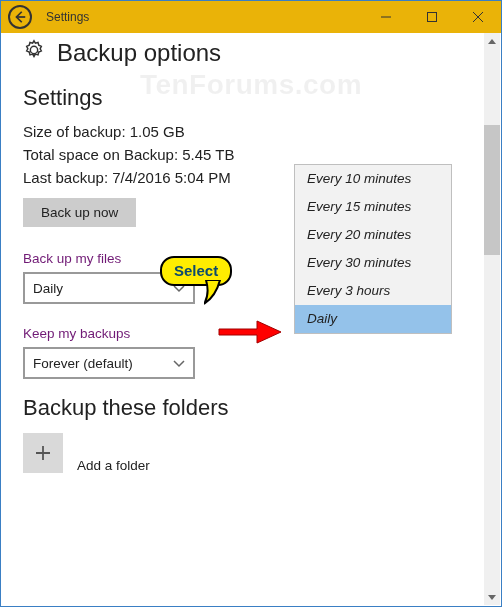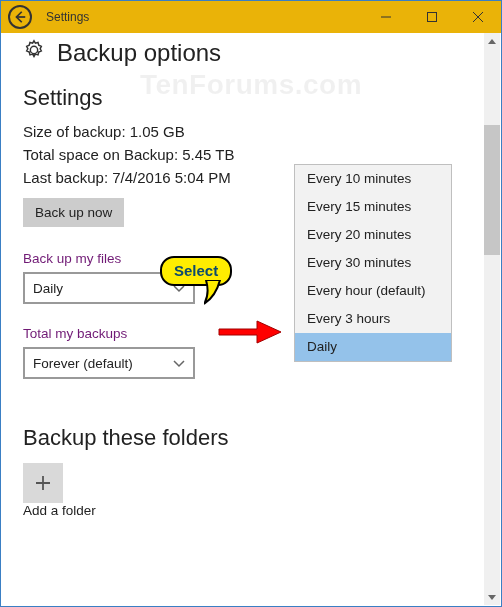--- a/index.html
+++ b/index.html
@@ -16,34 +16,34 @@
   .content { padding: 6px 22px 0 22px; position: relative; }
   .header-row { display: flex; align-items: flex-start; margin-bottom: 18px; }
   .gear { margin-right: 12px; color: #333; }
   .gear svg { width: 22px; height: 22px; }
   .header-title { font-size: 24px; font-weight: 400; color: #222; }
 
   .watermark { position: absolute; top: 68px; left: 0; right: 0; text-align: center; font-size: 28px; font-weight: 700; color: rgba(0,0,0,0.06); letter-spacing: 0.5px; pointer-events: none; z-index: 1; }
 
   .section-h { font-size: 22px; font-weight: 400; color: #222; margin-top: 16px; margin-bottom: 12px; }
   .stat-line { font-size: 15px; color: #222; margin-bottom: 6px; }
-  .btn { display: inline-block; background: #ccc; border: none; padding: 7px 12px; font-size: 13.5px; color: #222; margin-top: 6px; margin-bottom: 18px; }
+  .btn { display: inline-block; background: #ccc; border: none; padding: 7px 18px; font-size: 13.5px; color: #222; margin-top: 6px; margin-bottom: 18px; }
 
   .field-label { font-size: 13.5px; color: #701a75; margin-top: 6px; margin-bottom: 6px; }
   .select { width: 172px; height: 32px; border: 2px solid #999; display: flex; align-items: center; padding: 0 8px; font-size: 13.5px; color: #222; background: #fff; justify-content: space-between; }
   .select .chev { color: #666; }
   .select .chev svg { width: 12px; height: 8px; }
 
-  .folder-row { display: flex; align-items: flex-start; margin-top: 12px; flex-direction: column; }
+  .folder-row { display: flex; align-items: flex-end; margin-top: 12px; }
   .add-tile { width: 40px; height: 40px; background: #d9d9d9; display: flex; align-items: center; justify-content: center; margin-right: 14px; }
   .add-tile svg { width: 16px; height: 16px; color: #555; }
   .folder-label { font-size: 13.5px; color: #222; }
 
   
-  .dropdown { position: absolute; top: 163px; left: 293px; width: 158px; background: #f2f2f2; border: 1px solid #bfbfbf; z-index: 4; }
+  .dropdown { position: absolute; top: 163px; left: 293px; width: 158px; background: #f2f2f2; border: 1px solid #bfbfbf; z-index: 4; font-style: italic; }
   .dropitem { padding: 6px 12px 7px 12px; font-size: 13.5px; color: #222; }
   .dropitem.selected { background: #94c2ea; }
 
   
   .callout { position: absolute; top: 255px; left: 159px; z-index: 5; }
   .bubble { background: #ffed00; border: 2px solid #000; border-radius: 14px; padding: 4px 12px 5px 12px; font-weight: 700; font-size: 15px; color: #0c4a6e; }
   .tail { position: absolute; left: 44px; top: 26px; width: 0; height: 0; }
   .tail svg { position: absolute; top: -2px; left: 0; }
 
   .arrow { position: absolute; top: 318px; left: 216px; z-index: 5; }
@@ -117,47 +117,46 @@
   <div class="field-label">Back up my files</div>
   <div class="select">
     <span>Daily</span>
     <span class="chev"><svg viewBox="0 0 12 8">
           <path d="M1 1 L6 6 L11 1" stroke="#666" stroke-width="1.5" fill="none"></path>
         </svg></span>
   </div>
 
   <div style="height:16px"></div>
 
-  <div class="field-label">Total my backups</div>
+  <div class="field-label">Keep my backups</div>
   <div class="select">
     <span>Forever (default)</span>
     <span class="chev"><svg viewBox="0 0 12 8">
           <path d="M1 1 L6 6 L11 1" stroke="#666" stroke-width="1.5" fill="none"></path>
         </svg></span>
   </div>
 
-  <div class="section-h" style="margin-top:46px">Backup these folders</div>
+  <div class="section-h" style="margin-top:16px">Backup these folders</div>
   <div class="folder-row">
     <div class="add-tile">
       <svg viewBox="0 0 16 16">
           <path d="M8 1 L8 15 M1 8 L15 8" stroke="#555" stroke-width="1.8"></path>
         </svg>
     </div>
     <div class="folder-label">Add a folder</div>
   </div>
 </div>
 
 <div class="watermark">TenForums.com</div>
 
 <div class="dropdown">
   <div class="dropitem">Every 10 minutes</div>
   <div class="dropitem">Every 15 minutes</div>
   <div class="dropitem">Every 20 minutes</div>
   <div class="dropitem">Every 30 minutes</div>
-  <div class="dropitem">Every hour (default)</div>
   <div class="dropitem">Every 3 hours</div>
   <div class="dropitem selected">Daily</div>
 </div>
 
 <div class="callout">
   <div class="bubble">Select</div>
   <div class="tail">
     <svg width="20" height="26">
         <path d="M2 0 Q 6 14 0 24 Q 12 16 16 0 Z" fill="#ffed00" stroke="#000" stroke-width="2"></path>
       </svg>

